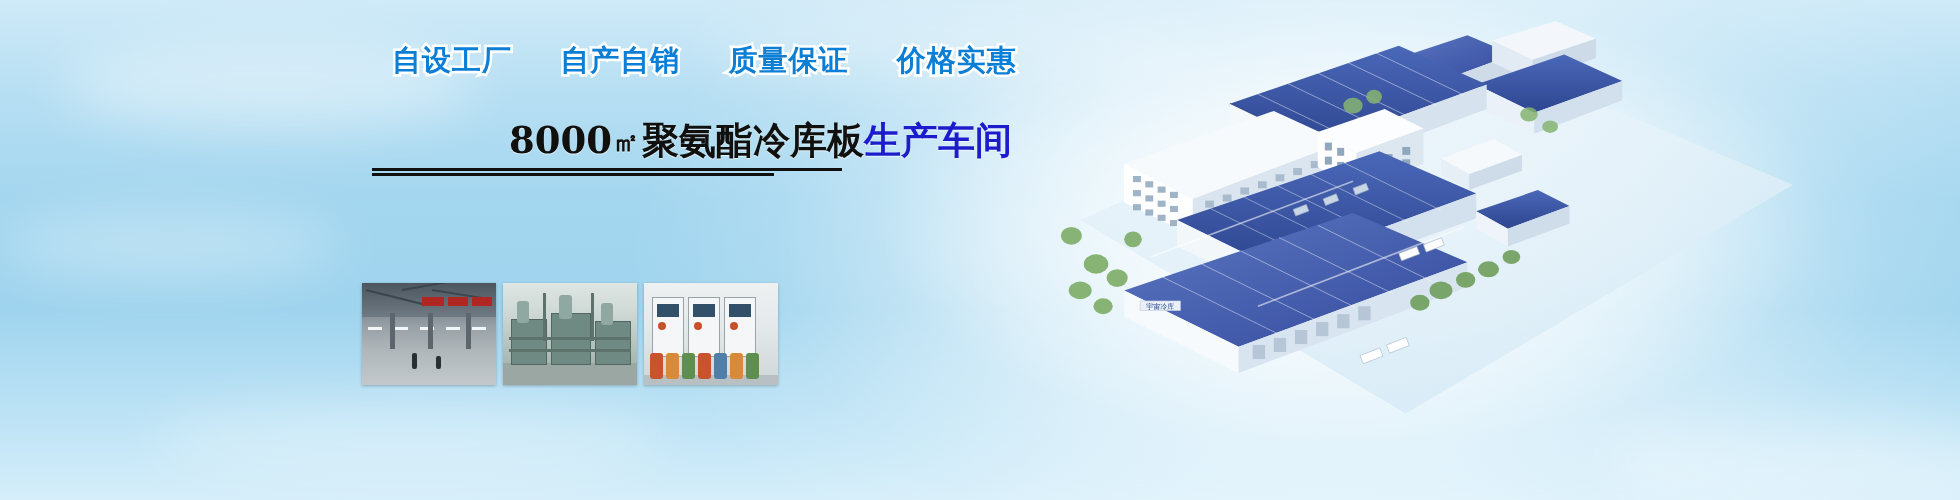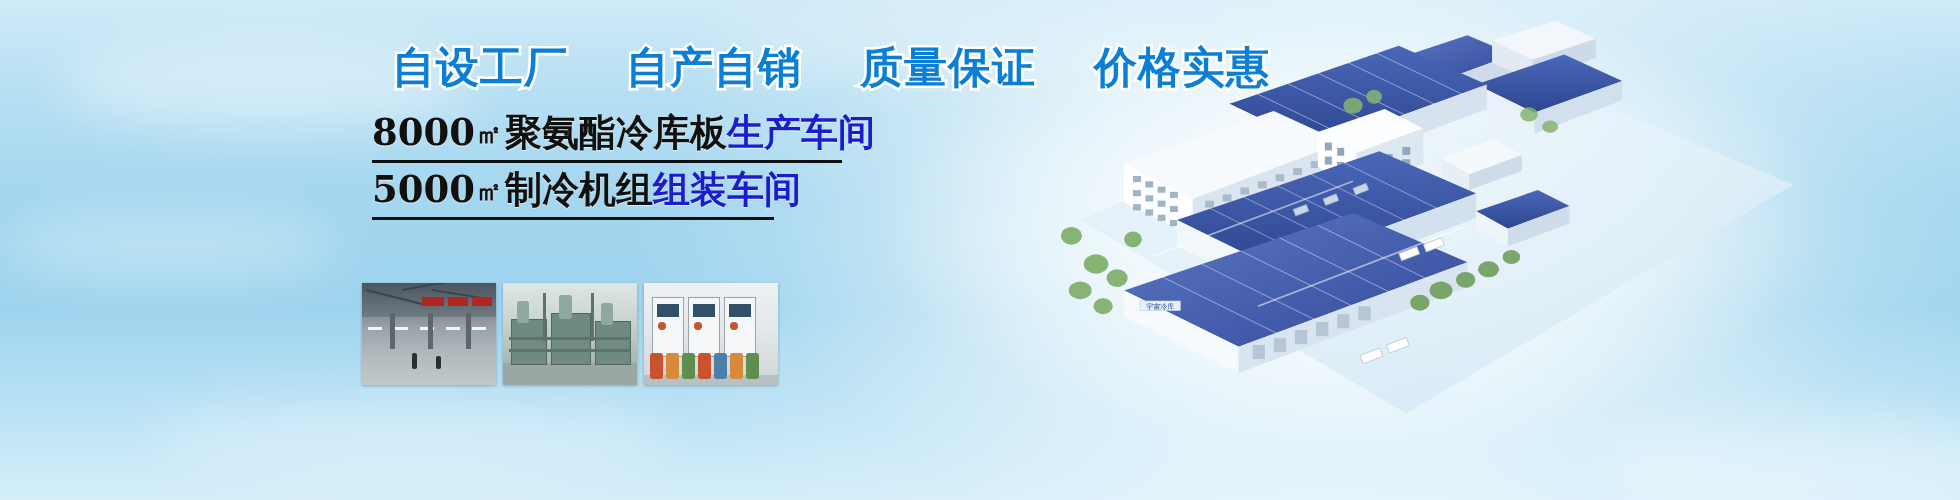--- a/index.html
+++ b/index.html
@@ -20,30 +20,30 @@
   .c1{left:60px;top:40px;width:420px;height:90px;}
   .c2{left:0px;top:210px;width:340px;height:70px;background:rgba(255,255,255,0.30);}
   .c3{left:150px;top:400px;width:520px;height:80px;background:rgba(255,255,255,0.28);}
   .c4{left:700px;top:10px;width:500px;height:70px;background:rgba(255,255,255,0.26);}
   .c5{left:1600px;top:420px;width:420px;height:90px;background:rgba(255,255,255,0.34);}
 
   
   #headline{
     position:absolute;left:392px;top:46px;
     font-family:"DejaVu Sans","Liberation Sans",sans-serif;
-    font-size:43px;font-weight:bold;letter-spacing:1px;
+    font-size:29px;font-weight:bold;letter-spacing:1px;
     color:#0b7ed6;white-space:nowrap;line-height:1;
     -webkit-text-stroke:5px #ffffff;
     paint-order:stroke fill;
     text-shadow:0 2px 2px rgba(255,255,255,0.9);
   }
   #headline .gap{display:inline-block;width:26px;}
 
   
-  #textblock{position:absolute;left:372px;top:108px;width:640px;}
+  #textblock{position:absolute;left:372px;top:116px;width:640px;text-align:right;}
   .line{
     font-family:"DejaVu Serif","Liberation Serif",serif;
     font-weight:bold;font-size:37px;line-height:48px;
     color:#10100f;white-space:nowrap;
     text-shadow:0 1px 1px rgba(255,255,255,0.65);
   }
   .line .num{font-family:"DejaVu Serif","Liberation Serif",serif;letter-spacing:0px;}
   .line .unit{font-size:26px;vertical-align:2px;padding:0 3px 0 1px;}
   .line .hl{color:#1c1ccd;}
   .rule{height:3px;background:#101010;margin:2px 0 2px 0;}
@@ -314,23 +314,20 @@
     <span>价格实惠</span>
   </div>
 
   <div id="textblock">
 
     <div class="line">
       <span class="num">8000</span><span class="unit">㎡</span><span>聚氨酯冷库板</span><span class="hl">生产车间</span>
     </div>
     <div class="rule r1"></div>
 
-    <div class="line">
-      <span class="num">5000</span><span class="unit">㎡</span><span>制冷机组</span><span class="hl">组装车间</span>
-    </div>
     <div class="rule r2"></div>
 
 
   </div>
 
   <div id="photos">
 
     <div class="photo ph1">
       <div class="roofbeam"></div>
       <div class="truss" style="left:4px;width:60px;transform:rotate(14deg);"></div>

